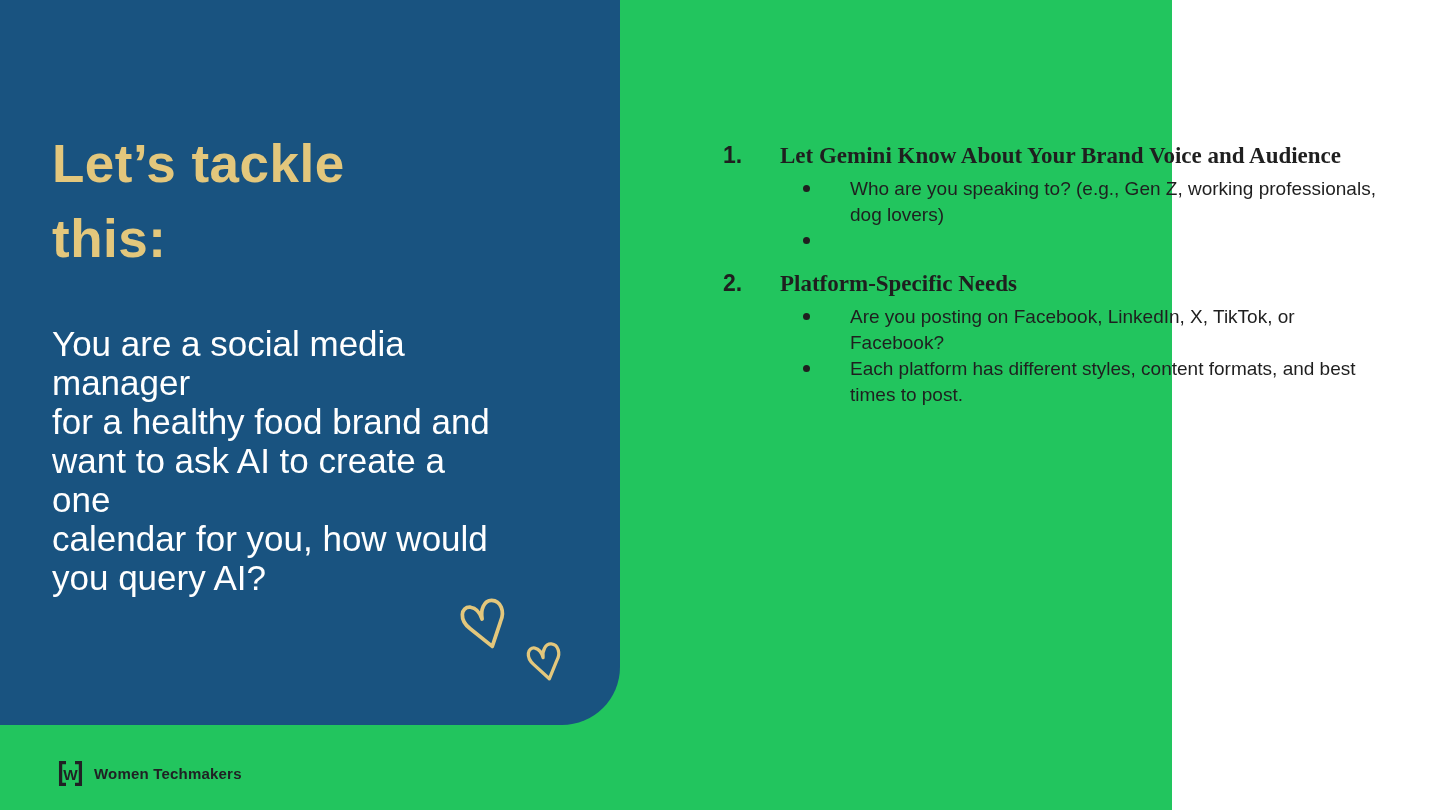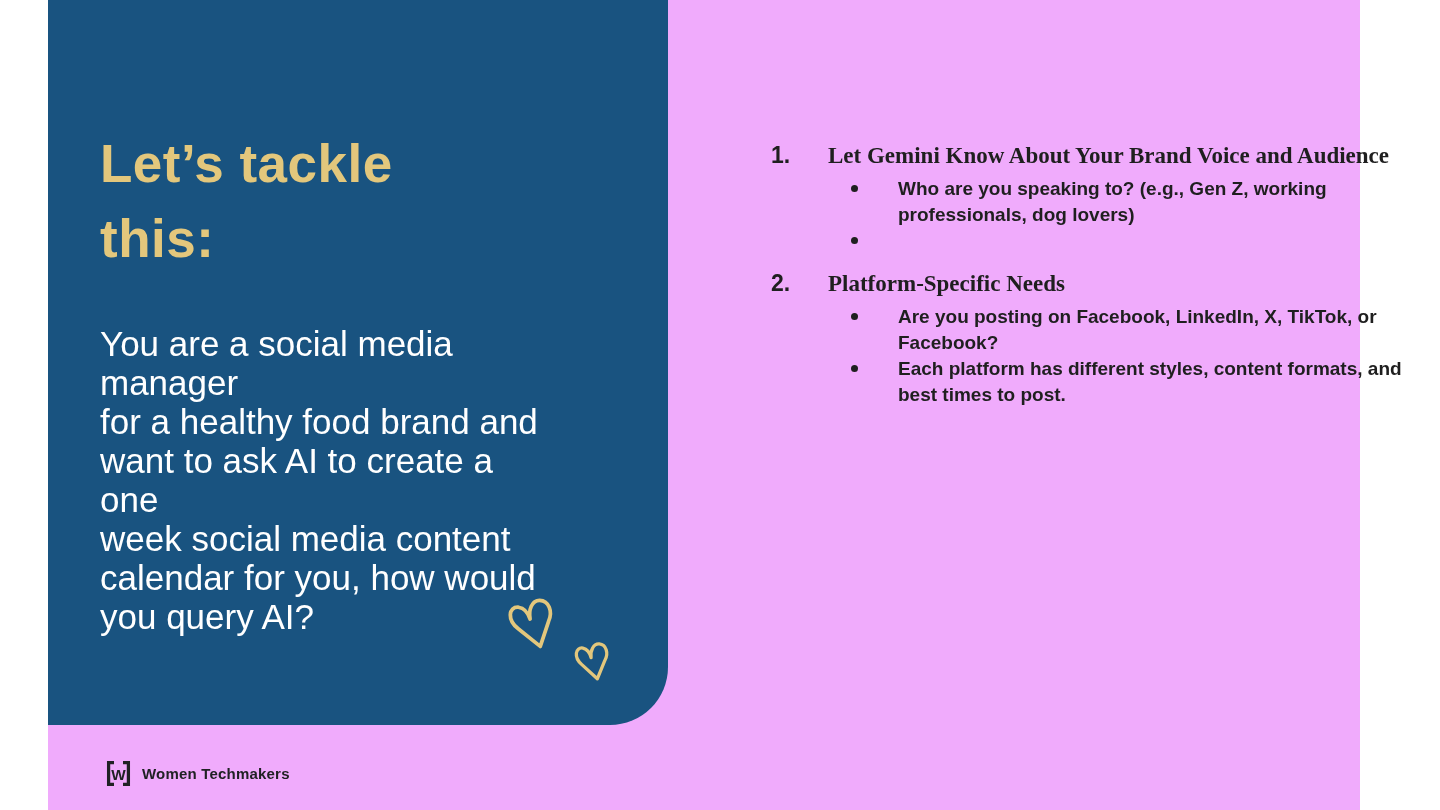--- a/index.html
+++ b/index.html
@@ -5,23 +5,22 @@
   * { margin: 0; padding: 0; box-sizing: border-box; }
   html, body { width: 1440px; height: 810px; }
   body {
     font-family: "Liberation Sans", sans-serif;
     background: #ffffff;
     position: relative;
     overflow: hidden;
   }
   .slide {
     position: absolute;
-    width: 1312px; height: 810px;
-    background: #f0abfc;
-    margin-left: 48px;
+    width: 1172px; height: 810px;
+    background: #22c55e;
   }
 
   
   .left-panel {
     position: absolute;
     left: 0; top: 0;
     width: 620px; height: 725px;
     background: #195380;
     border-bottom-right-radius: 58px;
   }
@@ -70,21 +69,20 @@
     font-size: 23px;
     font-weight: bold;
     line-height: 31px;
     max-width: 570px;
     font-family: Liberation Serif, serif;
   }
   .item-bullets { margin-top: 5px; }
   .bullet-row {
     display: grid;
     grid-template-columns: 70px 1fr;
-    font-weight: bold;
   }
   .bullet-dot-cell { padding-left: 23px; padding-top: 9px; }
   .bullet-dot {
     width: 7px; height: 7px;
     border-radius: 50%;
     background: #1F1F1F;
   }
   .bullet-text {
     font-size: 19px;
     line-height: 26px;
@@ -115,21 +113,20 @@
 
   <div class="left-panel">
     <h1 class="slide-title">
       <span>Let’s tackle</span><br>
       <span>this:</span>
     </h1>
     <div class="slide-body">
       <div>You are a social media manager</div>
       <div>for a healthy food brand and</div>
       <div>want to ask AI to create a one</div>
-      <div>week social media content</div>
       <div>calendar for you, how would</div>
       <div>you query AI?</div>
     </div>
 
     <div class="heart heart-large">
       <svg viewBox="0 0 100 100" width="64" height="62">
         <path d="M 50 88 L 25 50 C 12 31, 21 11, 36 17 C 44 21, 48 30, 48 41 C 50 26, 60 13, 72 17 C 86 22, 87 41, 75 54 L 50 88" fill="none" stroke="#E3C77C" stroke-width="6" stroke-linecap="round" stroke-linejoin="round"></path>
       </svg>
     </div>
     <div class="heart heart-small">

